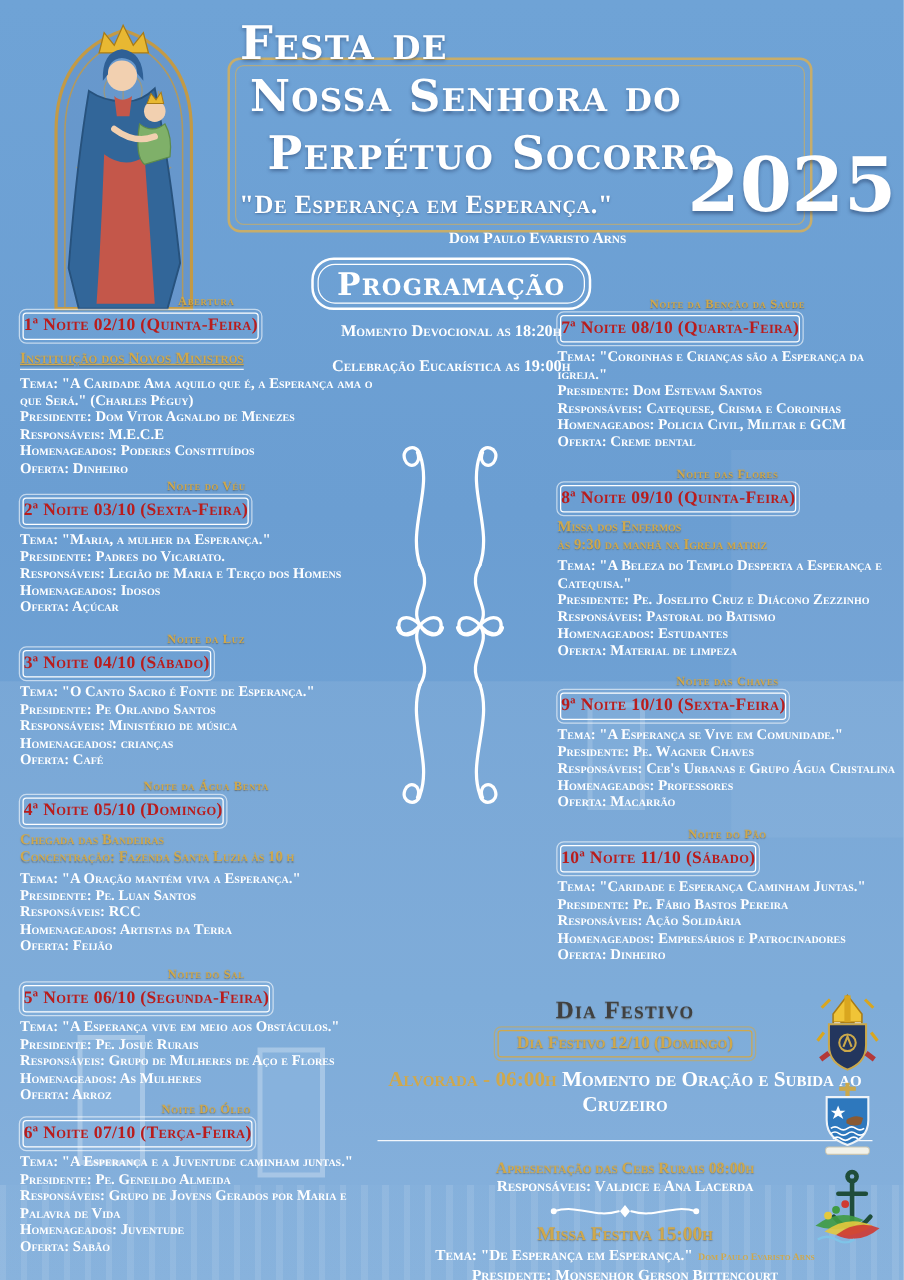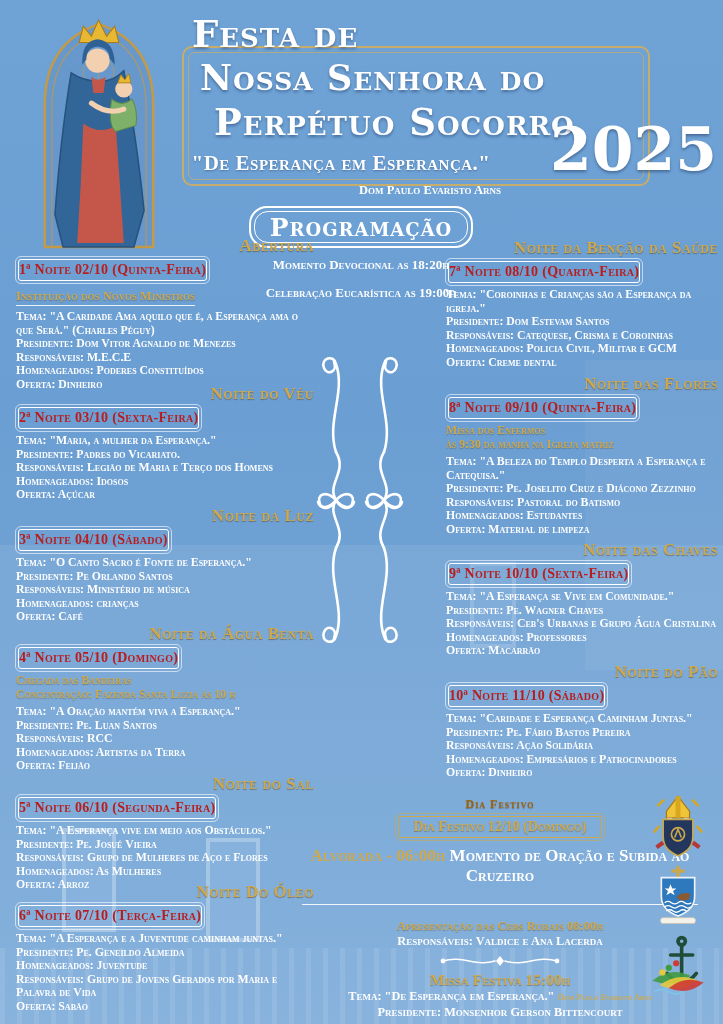--- a/index.html
+++ b/index.html
@@ -52,36 +52,36 @@
   .col-left .night:nth-of-type(2){top:150px;}
   .col-left .night:nth-of-type(3){top:272px;}
   .col-left .night:nth-of-type(4){top:390px;}
   .col-left .night:nth-of-type(5){top:540px;}
   .col-left .night:nth-of-type(6){top:648px;}
   .col-right .night:nth-of-type(1){top:0;}
   .col-right .night:nth-of-type(2){top:136px;}
   .col-right .night:nth-of-type(3){top:302px;}
   .col-right .night:nth-of-type(4){top:424px;}
 
-  .glabel{text-align:right;color:#cfa84c;font-size:17px;font-weight:bold;font-variant:small-caps;
+  .glabel{text-align:center;color:#cfa84c;font-size:10px;font-weight:bold;font-variant:small-caps;
     letter-spacing:.5px;text-shadow:0 1px 1px rgba(70,45,0,0.45);margin:0 0 1px;}
   .nbox{display:inline-block;border:1.5px solid #fff;outline:1px solid rgba(255,255,255,0.6);outline-offset:2px;
     border-radius:3px;padding:2px 0;color:#b91c1c;font-weight:bold;font-variant:small-caps;font-size:14px;
     letter-spacing:.3px;margin:2px 0 5px 2px;}
   .nline{color:#fff;font-size:11.8px;line-height:1.15;font-weight:bold;font-variant:small-caps;}
   .gline{color:#cfa84c;font-size:11.8px;line-height:1.15;font-weight:bold;font-variant:small-caps;
     text-shadow:0 1px 1px rgba(70,45,0,0.35);}
   .gsub{display:inline-block;color:#cfa84c;font-size:12.5px;font-weight:bold;font-variant:small-caps;
     border-bottom:1px solid rgba(255,255,255,0.85);padding-bottom:1px;margin:0 0 4px;
-    text-shadow:0 1px 1px rgba(70,45,0,0.35);}
+    text-shadow:0 1px 1px rgba(70,45,0,0.35);text-decoration:underline;}
   .gblock{margin-bottom:4px;}
 
   
   .festive{position:absolute;left:302px;top:797px;width:396px;text-align:center;}
-  .fest-heading{color:#a16207;font-size:12px;font-weight:bold;font-variant:small-caps;letter-spacing:1px;
+  .fest-heading{color:#404040;font-size:20px;font-weight:bold;font-variant:small-caps;letter-spacing:1px;
     text-shadow:0 1px 1px rgba(70,45,0,0.45);}
   .fest-box{display:inline-block;border:1.5px solid #cfa84c;outline:1px solid rgba(207,168,76,0.6);outline-offset:2px;
     border-radius:3px;padding:2px 14px;color:#cfa84c;font-weight:bold;font-variant:small-caps;font-size:14px;
     margin:4px 0 8px;text-shadow:0 1px 1px rgba(70,45,0,0.35);}
   .alvorada{display:inline-block;font-size:17px;font-weight:bold;font-variant:small-caps;
     border-bottom:1.2px solid rgba(255,255,255,0.9);padding-bottom:18px;font-family:Liberation Serif, serif;}
   .alvorada .gt{color:#cfa84c;}
   .alvorada .wt{color:#fff;}
   .cebs{margin-top:13px;}
   .fline{color:#fff;font-size:12.3px;line-height:1.3;font-weight:bold;font-variant:small-caps;}
@@ -209,32 +209,32 @@
     <div class="nline">Tema: "A Oração mantém viva a Esperança."</div>
     <div class="nline">Presidente: Pe. Luan Santos</div>
     <div class="nline">Responsáveis: RCC</div>
     <div class="nline">Homenageados: Artistas da Terra</div>
     <div class="nline">Oferta: Feijão</div>
   </section>
   <section class="night">
     <div class="glabel">Noite do Sal</div>
     <div class="nbox">5ª Noite 06/10 (Segunda-Feira)</div>
     <div class="nline">Tema: "A Esperança vive em meio aos Obstáculos."</div>
-    <div class="nline">Presidente: Pe. Josué Vieira</div>
+    <div class="nline">Presidente: Pe. Josué Rurais</div>
     <div class="nline">Responsáveis: Grupo de Mulheres de Aço e Flores</div>
     <div class="nline">Homenageados: As Mulheres</div>
     <div class="nline">Oferta: Arroz</div>
   </section>
   <section class="night">
     <div class="glabel">Noite Do Óleo</div>
     <div class="nbox">6ª Noite 07/10 (Terça-Feira)</div>
     <div class="nline">Tema: "A Esperança e a Juventude caminham juntas."</div>
     <div class="nline">Presidente: Pe. Geneildo Almeida</div>
+    <div class="nline">Responsáveis: Grupo de Jovens Gerados por Maria e Palavra de Vida</div>
     <div class="nline">Homenageados: Juventude</div>
-    <div class="nline">Responsáveis: Grupo de Jovens Gerados por Maria e Palavra de Vida</div>
     <div class="nline">Oferta: Sabão</div>
   </section>
 </div>
 
 <div class="col-right">
   <section class="night">
     <div class="glabel">Noite da Benção da Saúde</div>
     <div class="nbox">7ª Noite 08/10 (Quarta-Feira)</div>
     <div class="nline">Tema: "Coroinhas e Crianças são a Esperança da igreja."</div>
     <div class="nline">Presidente: Dom Estevam Santos</div>

